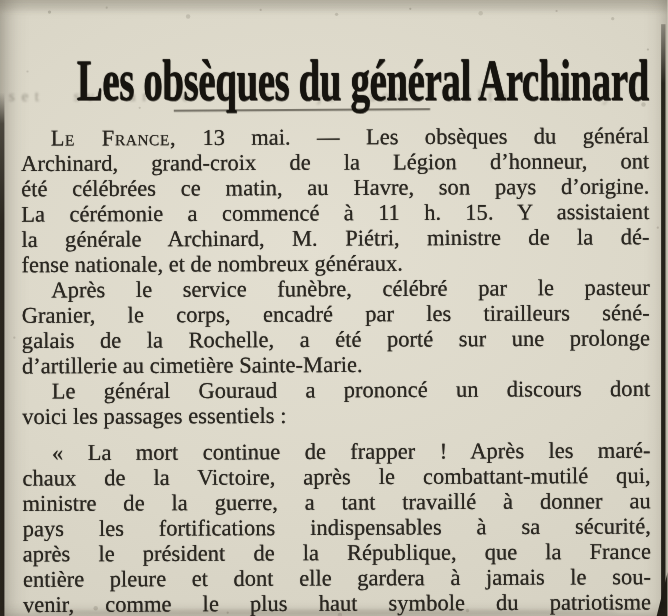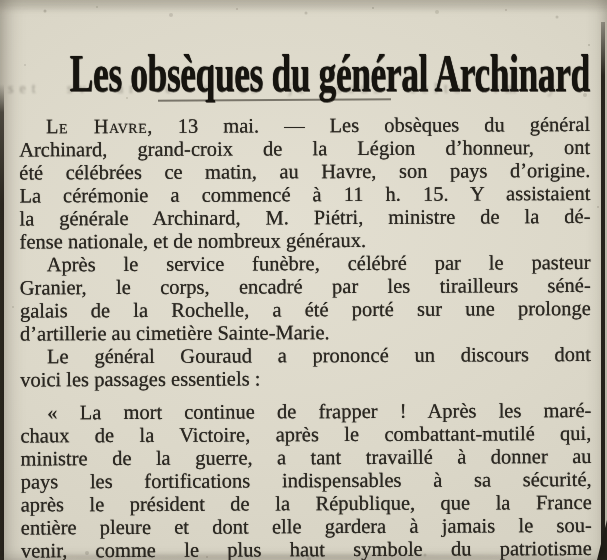--- a/index.html
+++ b/index.html
@@ -105,21 +105,21 @@
   <div class="rule-right"></div>
   <div class="rule-wedge"></div>
 
   <h1 class="headline">Les obsèques du général Archinard</h1>
 
   <div class="ghost-line">set  sv ar  c  r  cs  jc sous selto  vm  y  qmi  p</div>
   <div class="ghost-underline"></div>
 
   <div class="article">
       <div class="para">
-        <div class="line first"><span class="smallcaps">Le Havre,</span> 13 mai. — Les obsèques du général</div>
+        <div class="line first"><span class="smallcaps">Le France,</span> 13 mai. — Les obsèques du général</div>
         <div class="line">Archinard, grand-croix de la Légion d’honneur, ont</div>
         <div class="line">été célébrées ce matin, au Havre, son pays d’origine.</div>
         <div class="line">La cérémonie a commencé à 11 h. 15. Y assistaient</div>
         <div class="line">la générale Archinard, M. Piétri, ministre de la dé-</div>
         <div class="line endline">fense nationale, et de nombreux généraux.</div>
       </div>
       <div class="para">
         <div class="line first">Après le service funèbre, célébré par le pasteur</div>
         <div class="line">Granier, le corps, encadré par les tirailleurs séné-</div>
         <div class="line">galais de la Rochelle, a été porté sur une prolonge</div>

